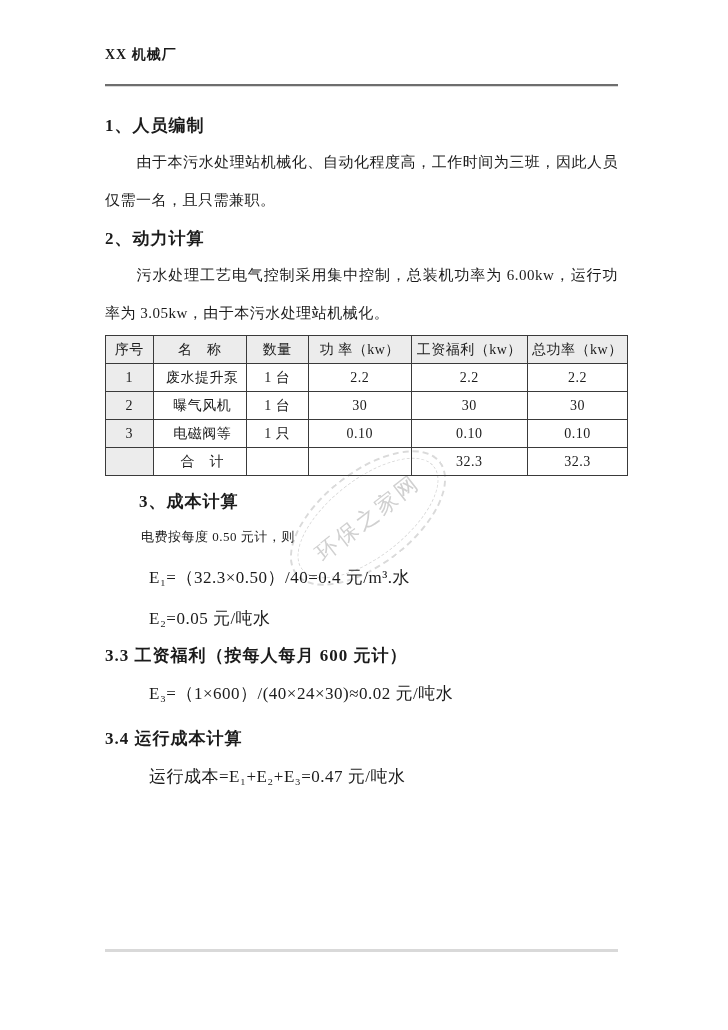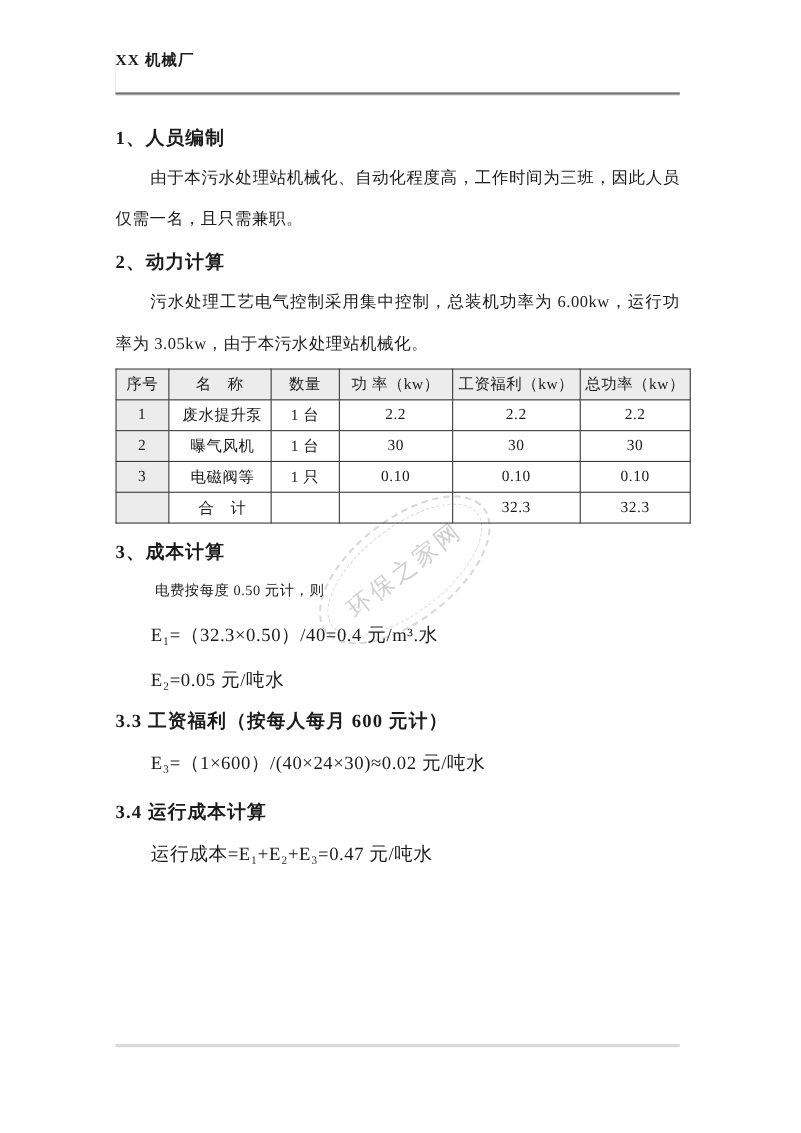--- a/index.html
+++ b/index.html
@@ -20,33 +20,33 @@
     margin-top:46px;
     font-size:14px; font-weight:bold; letter-spacing:1px;
     padding-bottom:20px;
     border-bottom:2px solid #6e6e6e;
     box-shadow:0 1px 0 #d9d9d9;
   }
   
   .h-main { font-size:17px; font-weight:bold; line-height:24px; letter-spacing:1px; }
   .s1 { margin-top:28px; }
   .s2 { margin-top:8px; }
-  .s3 { margin-top:14px; }
+  .s3 { margin-top:14px;margin-left:34px; }
   .s3sub { margin-top:10px; }
   .s34 { margin-top:18px; }
   .s4 { margin-top:52px; }
   
   .para {
     font-size:15px; line-height:38px; text-align:justify;
     text-justify:inter-character;
     text-indent:2.1em; letter-spacing:0.5px;
     margin-top:5px;
   }
   .line { font-size:13px; line-height:30px; margin-top:8px; margin-left:36px; letter-spacing:0.5px; }
-  .formula { font-size:17px; line-height:30px; margin-top:11px; margin-left:32px; letter-spacing:0.5px; }
+  .formula { font-size:17px; line-height:30px; margin-top:11px; margin-left:44px; letter-spacing:0.5px; }
   
   table.power {
     width:523px; margin-top:3px;
     border-collapse:collapse;
     font-size:14px;
     table-layout:fixed;
   }
   table.power td, table.power th {
     border:1px solid #3a3a3a;
     height:28px;

